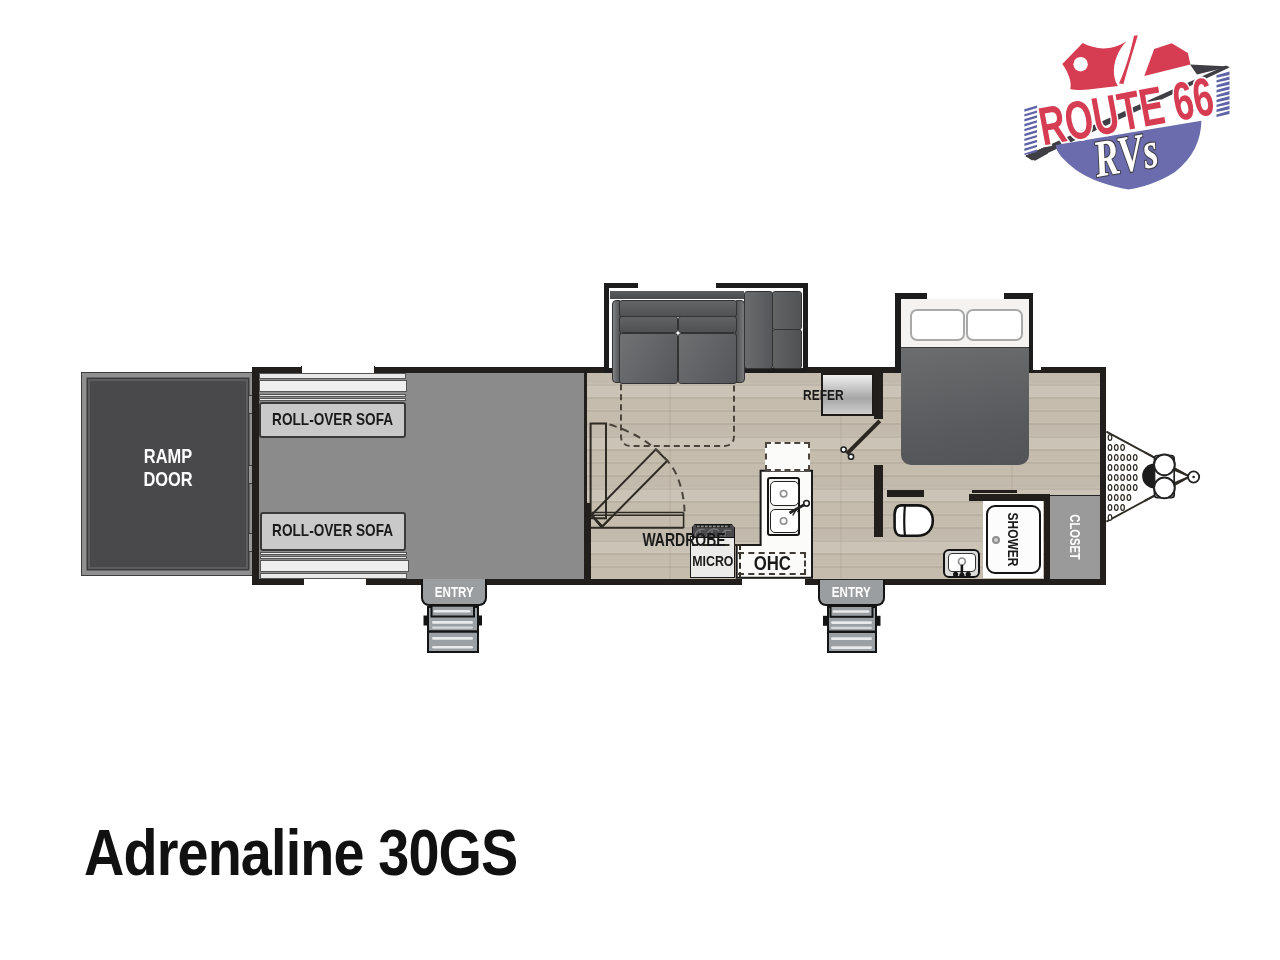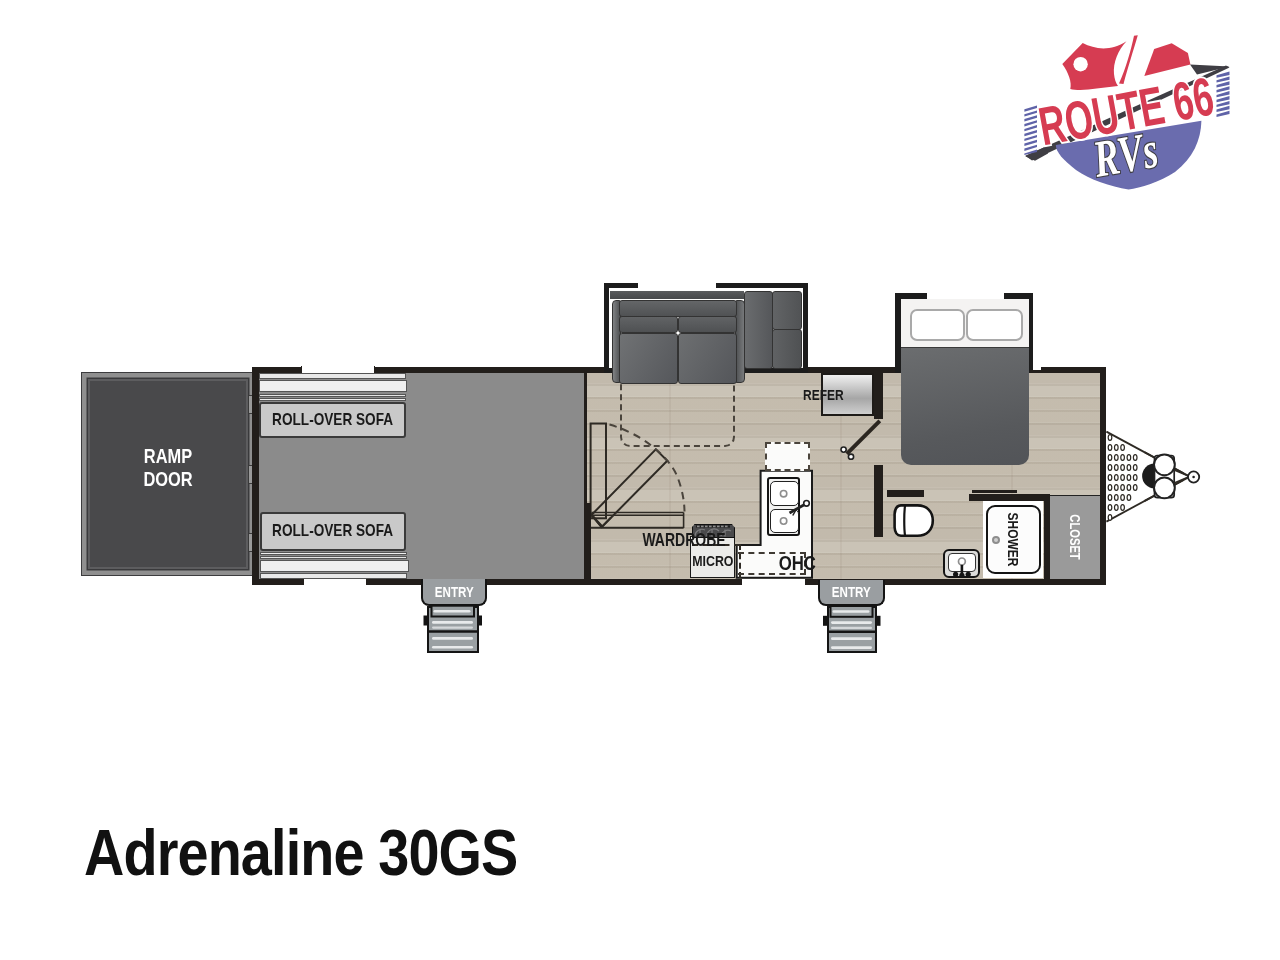--- a/index.html
+++ b/index.html
@@ -128,21 +128,21 @@
 <div class="abs" style="left:691.5px;top:543.5px;width:48px;height:0;border-top:2.4px dashed #2e2a24;"></div>
 
 <div class="abs" style="left:738.5px;top:543.5px;width:0;height:34px;border-left:2.4px dashed #2e2a24;"></div>
 
 <div class="lbl" style="left:689.7px;top:548px;width:45.3px;height:26px;font-size:15.5px;">
       <span>MICRO</span>
     </div>
 
 <div class="abs" style="left:738.4px;top:552.2px;width:67.3px;height:23px;border:2px dashed #3f3a33;border-left:none;box-sizing:border-box;"></div>
 
-<div class="lbl" style="left:738.4px;top:550px;width:67.3px;height:26px;font-size:21px;margin-left:25px;">
+<div class="lbl" style="left:738.4px;top:550px;width:67.3px;height:26px;font-size:21px;">
       <span>OHC</span>
     </div>
 
 <div class="lbl" style="left:591px;top:526px;width:98px;height:28px;font-size:17.5px;margin-left:44px;">
       <span>WARDROBE</span>
     </div>
 
 <svg class="abs" style="left:0;top:0;" width="1280" height="960" viewBox="0 0 1280 960" pointer-events="none">
   <rect x="590.6" y="423.5" width="15.4" height="94.8" fill="none" stroke="#2e2a24" stroke-width="2"></rect>
   <polygon points="591.5,515 655.8,449.3 667.3,460.8 602.3,526.5" fill="none" stroke="#2e2a24" stroke-width="2"></polygon>

